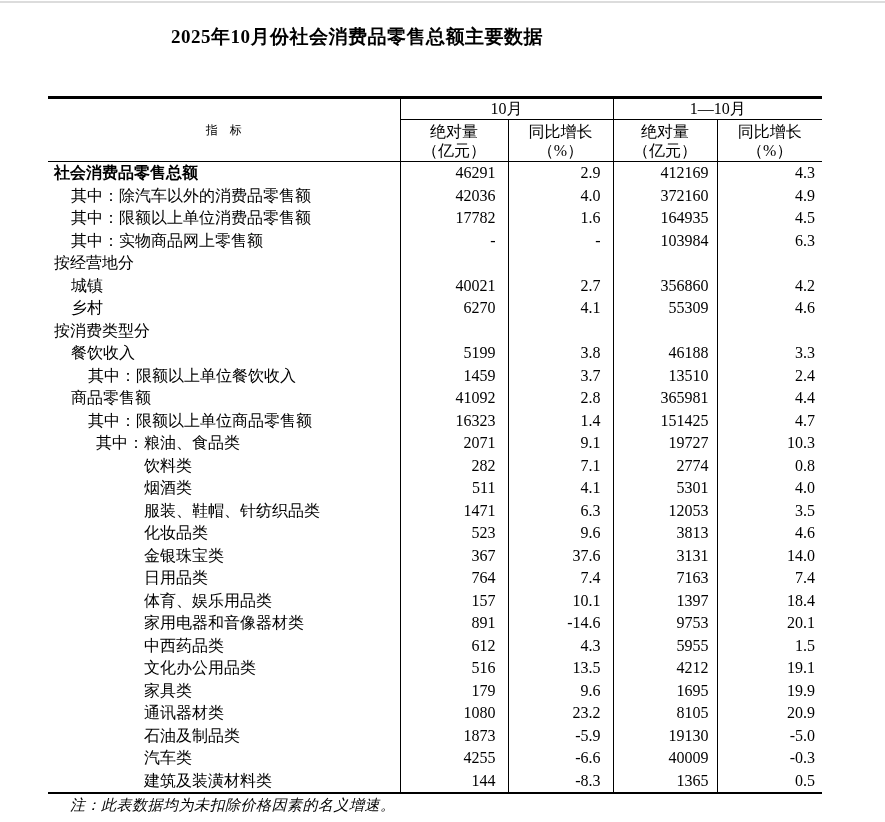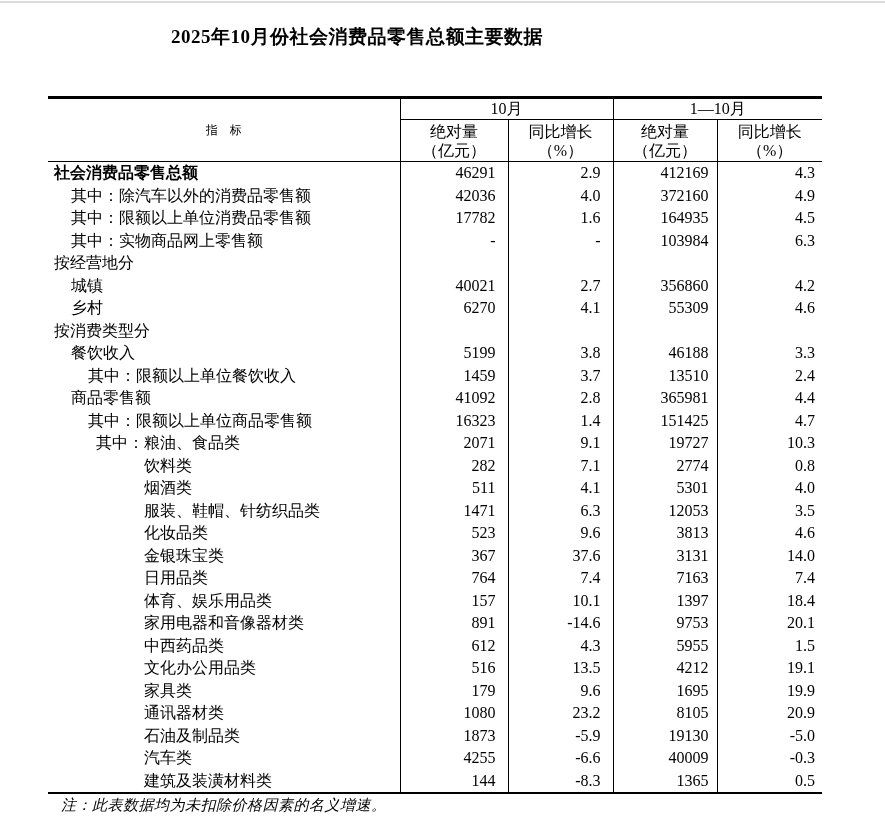--- a/index.html
+++ b/index.html
@@ -71,21 +71,21 @@
   tbody td:nth-child(4) { padding-right: 8px; }
   tbody td:nth-child(5) { padding-right: 7px; text-align: right; }
   td.ind-0 { padding-left: 6px; }
   td.ind-1 { padding-left: 23px; }
   td.ind-2 { padding-left: 40px; margin-top: 46px; }
   td.ind-3 { padding-left: 48px; }
   td.ind-4 { padding-left: 96px; }
   td.bold { font-weight: bold; }
   .footnote {
     position: absolute;
-    left: 61px;
+    left: 70px;
     top: 796px;
     font-size: 15px;
     font-style: italic;
     letter-spacing: 0.5px;
   }
   .subhead-line { display: block; }
 </style>
 </head>
 <body>
 

